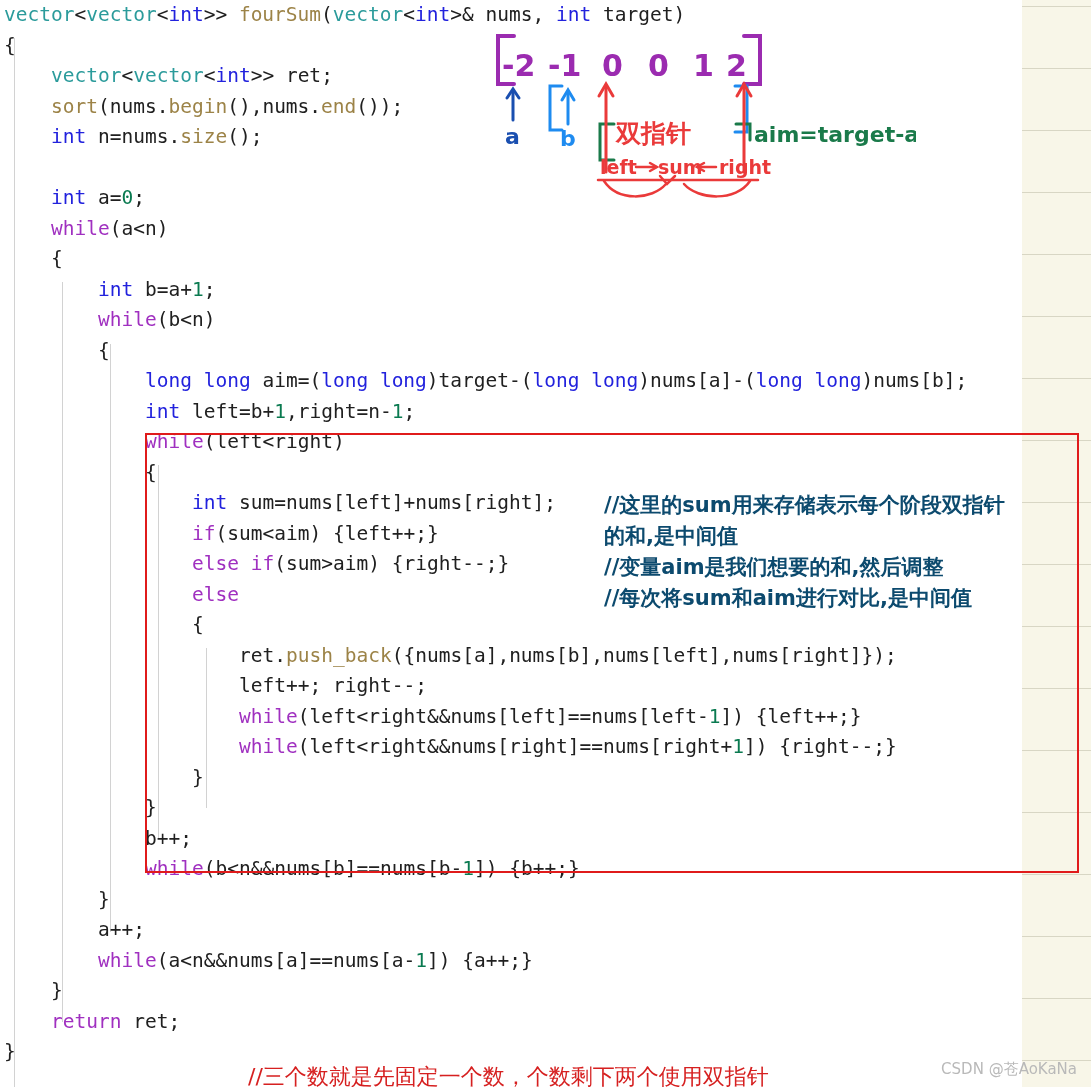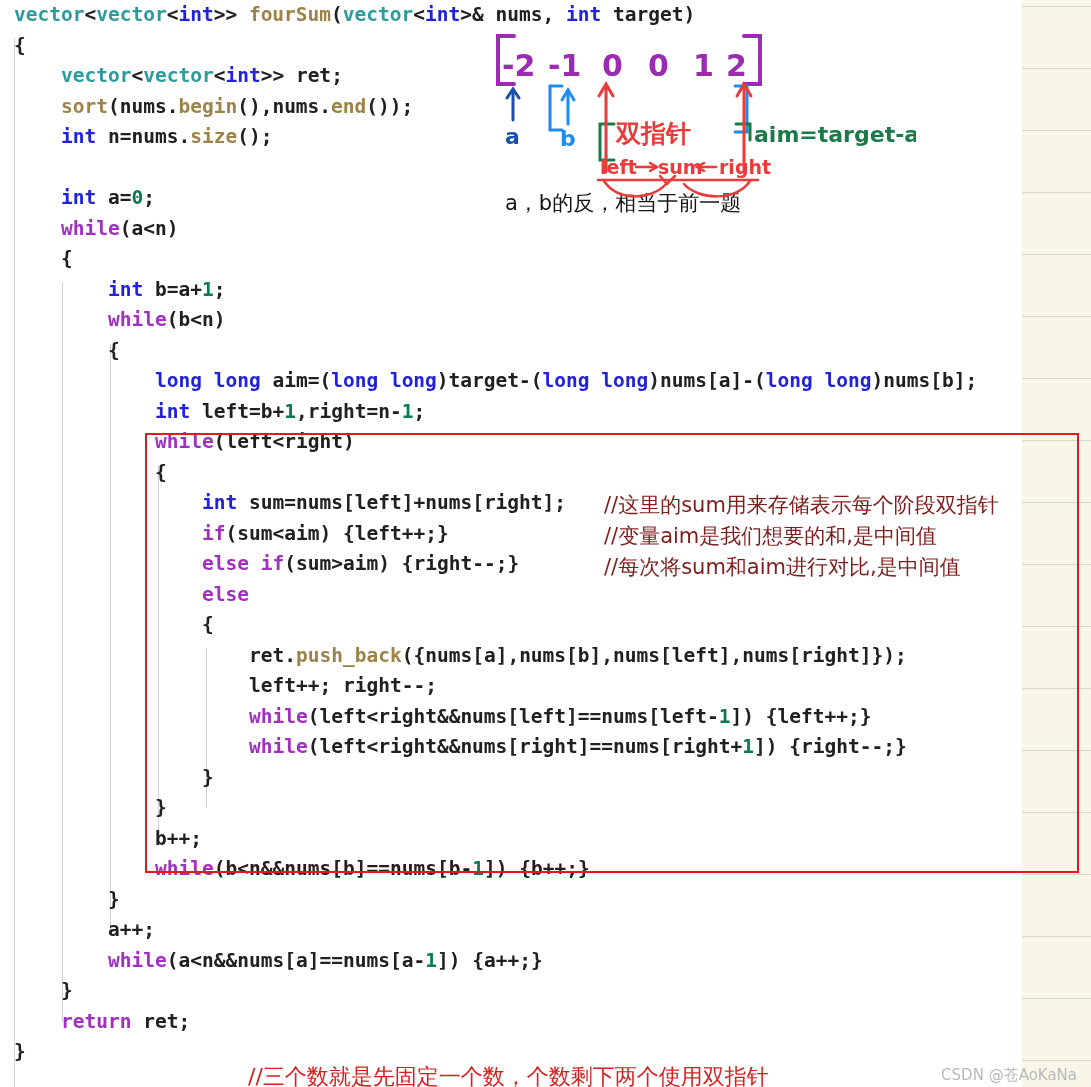--- a/index.html
+++ b/index.html
@@ -26,21 +26,21 @@
   
   .code{
     position:absolute;left:0;top:0;width:1091px;
     z-index:2;
     font-size:19.5px;
     line-height:30.5px;
     white-space:pre;
     color:#202020;
     letter-spacing:0px;
   }
-  .ln{display:block;height:30.5px;padding-left:14px;font-weight:bold;}
+  .ln{display:block;height:30.5px;padding-left:4px;}
 
   
   .kw      {color:#a030c0;text-align:right;}          
   .type    {color:#2222dd;}          
   .cls     {color:#2b9b9b;}          
   .fn      {color:#9c8347;}          
   .num     {color:#0a7a50;}          
   .id      {color:#202020;}
   .pl      {color:#202020;}
 
@@ -54,25 +54,26 @@
     border:2px solid #e01b1b;
     box-sizing:border-box;
     z-index:3;
     pointer-events:none;
   }
 
   
   .blue-comments{
     position:absolute;left:604px;top:490px;
     z-index:4;
-    color:#7f1d1d;
+    color:#0c4a6e;
     font-family:"DejaVu Sans","Liberation Sans",sans-serif;
     font-size:21px;
     line-height:31px;
     white-space:nowrap;
+    font-weight:bold;
   }
 
   
   .black-note{
     position:absolute;left:505px;top:188px;
     z-index:4;
     color:#151515;
     font-family:"DejaVu Sans","Liberation Sans",sans-serif;
     font-size:21px;
     line-height:30px;
@@ -94,21 +95,21 @@
   .handwritten{
     position:absolute;left:486px;top:24px;width:430px;height:180px;z-index:5;
   }
   .hw-text{
     font-family:"DejaVu Sans","Liberation Sans",sans-serif;
     font-weight:bold;
   }
 
   
   .watermark{
-    position:absolute;right:14px;bottom:2px;z-index:6;
+    position:absolute;right:14px;bottom:8px;z-index:6;
     color:#b9b9b9;
     font-family:"DejaVu Sans","Liberation Sans",sans-serif;
     font-size:15px;
     white-space:nowrap;
   }
 </style>
 </head>
 <body>
 
 <div id="root">
@@ -138,26 +139,26 @@
   <div class="guide" style="left:62px;  top:282px; height:740px;"></div>
   <div class="guide" style="left:110px; top:344px; height:588px;"></div>
   <div class="guide" style="left:158px; top:465px; height:374px;"></div>
   <div class="guide" style="left:206px; top:648px; height:160px;"></div>
 
   <div class="code" id="code-view"><div class="ln"><span class="cls">vector</span><span class="pl">&lt;</span><span class="cls">vector</span><span class="pl">&lt;</span><span class="type">int</span><span class="pl">&gt;</span><span class="pl">&gt;</span><span class="pl"> </span><span class="fn">fourSum</span><span class="pl">(</span><span class="cls">vector</span><span class="pl">&lt;</span><span class="type">int</span><span class="pl">&gt;</span><span class="pl">&amp;</span><span class="pl"> </span><span class="id">nums</span><span class="pl">,</span><span class="pl"> </span><span class="type">int</span><span class="pl"> </span><span class="id">target</span><span class="pl">)</span></div><div class="ln"><span class="pl">{</span></div><div class="ln"><span class="pl"> </span><span class="pl"> </span><span class="pl"> </span><span class="pl"> </span><span class="cls">vector</span><span class="pl">&lt;</span><span class="cls">vector</span><span class="pl">&lt;</span><span class="type">int</span><span class="pl">&gt;</span><span class="pl">&gt;</span><span class="pl"> </span><span class="id">ret</span><span class="pl">;</span></div><div class="ln"><span class="pl"> </span><span class="pl"> </span><span class="pl"> </span><span class="pl"> </span><span class="fn">sort</span><span class="pl">(</span><span class="id">nums</span><span class="pl">.</span><span class="fn">begin</span><span class="pl">(</span><span class="pl">)</span><span class="pl">,</span><span class="id">nums</span><span class="pl">.</span><span class="fn">end</span><span class="pl">(</span><span class="pl">)</span><span class="pl">)</span><span class="pl">;</span></div><div class="ln"><span class="pl"> </span><span class="pl"> </span><span class="pl"> </span><span class="pl"> </span><span class="type">int</span><span class="pl"> </span><span class="id">n</span><span class="pl">=</span><span class="id">nums</span><span class="pl">.</span><span class="fn">size</span><span class="pl">(</span><span class="pl">)</span><span class="pl">;</span></div><div class="ln">&nbsp;</div><div class="ln"><span class="pl"> </span><span class="pl"> </span><span class="pl"> </span><span class="pl"> </span><span class="type">int</span><span class="pl"> </span><span class="id">a</span><span class="pl">=</span><span class="num">0</span><span class="pl">;</span></div><div class="ln"><span class="pl"> </span><span class="pl"> </span><span class="pl"> </span><span class="pl"> </span><span class="kw">while</span><span class="pl">(</span><span class="id">a</span><span class="pl">&lt;</span><span class="id">n</span><span class="pl">)</span></div><div class="ln"><span class="pl"> </span><span class="pl"> </span><span class="pl"> </span><span class="pl"> </span><span class="pl">{</span></div><div class="ln"><span class="pl"> </span><span class="pl"> </span><span class="pl"> </span><span class="pl"> </span><span class="pl"> </span><span class="pl"> </span><span class="pl"> </span><span class="pl"> </span><span class="type">int</span><span class="pl"> </span><span class="id">b</span><span class="pl">=</span><span class="id">a</span><span class="pl">+</span><span class="num">1</span><span class="pl">;</span></div><div class="ln"><span class="pl"> </span><span class="pl"> </span><span class="pl"> </span><span class="pl"> </span><span class="pl"> </span><span class="pl"> </span><span class="pl"> </span><span class="pl"> </span><span class="kw">while</span><span class="pl">(</span><span class="id">b</span><span class="pl">&lt;</span><span class="id">n</span><span class="pl">)</span></div><div class="ln"><span class="pl"> </span><span class="pl"> </span><span class="pl"> </span><span class="pl"> </span><span class="pl"> </span><span class="pl"> </span><span class="pl"> </span><span class="pl"> </span><span class="pl">{</span></div><div class="ln"><span class="pl"> </span><span class="pl"> </span><span class="pl"> </span><span class="pl"> </span><span class="pl"> </span><span class="pl"> </span><span class="pl"> </span><span class="pl"> </span><span class="pl"> </span><span class="pl"> </span><span class="pl"> </span><span class="pl"> </span><span class="type">long</span><span class="pl"> </span><span class="type">long</span><span class="pl"> </span><span class="id">aim</span><span class="pl">=</span><span class="pl">(</span><span class="type">long</span><span class="pl"> </span><span class="type">long</span><span class="pl">)</span><span class="id">target</span><span class="pl">-</span><span class="pl">(</span><span class="type">long</span><span class="pl"> </span><span class="type">long</span><span class="pl">)</span><span class="id">nums</span><span class="pl">[</span><span class="id">a</span><span class="pl">]</span><span class="pl">-</span><span class="pl">(</span><span class="type">long</span><span class="pl"> </span><span class="type">long</span><span class="pl">)</span><span class="id">nums</span><span class="pl">[</span><span class="id">b</span><span class="pl">]</span><span class="pl">;</span></div><div class="ln"><span class="pl"> </span><span class="pl"> </span><span class="pl"> </span><span class="pl"> </span><span class="pl"> </span><span class="pl"> </span><span class="pl"> </span><span class="pl"> </span><span class="pl"> </span><span class="pl"> </span><span class="pl"> </span><span class="pl"> </span><span class="type">int</span><span class="pl"> </span><span class="id">left</span><span class="pl">=</span><span class="id">b</span><span class="pl">+</span><span class="num">1</span><span class="pl">,</span><span class="id">right</span><span class="pl">=</span><span class="id">n</span><span class="pl">-</span><span class="num">1</span><span class="pl">;</span></div><div class="ln"><span class="pl"> </span><span class="pl"> </span><span class="pl"> </span><span class="pl"> </span><span class="pl"> </span><span class="pl"> </span><span class="pl"> </span><span class="pl"> </span><span class="pl"> </span><span class="pl"> </span><span class="pl"> </span><span class="pl"> </span><span class="kw">while</span><span class="pl">(</span><span class="id">left</span><span class="pl">&lt;</span><span class="id">right</span><span class="pl">)</span></div><div class="ln"><span class="pl"> </span><span class="pl"> </span><span class="pl"> </span><span class="pl"> </span><span class="pl"> </span><span class="pl"> </span><span class="pl"> </span><span class="pl"> </span><span class="pl"> </span><span class="pl"> </span><span class="pl"> </span><span class="pl"> </span><span class="pl">{</span></div><div class="ln"><span class="pl"> </span><span class="pl"> </span><span class="pl"> </span><span class="pl"> </span><span class="pl"> </span><span class="pl"> </span><span class="pl"> </span><span class="pl"> </span><span class="pl"> </span><span class="pl"> </span><span class="pl"> </span><span class="pl"> </span><span class="pl"> </span><span class="pl"> </span><span class="pl"> </span><span class="pl"> </span><span class="type">int</span><span class="pl"> </span><span class="id">sum</span><span class="pl">=</span><span class="id">nums</span><span class="pl">[</span><span class="id">left</span><span class="pl">]</span><span class="pl">+</span><span class="id">nums</span><span class="pl">[</span><span class="id">right</span><span class="pl">]</span><span class="pl">;</span></div><div class="ln"><span class="pl"> </span><span class="pl"> </span><span class="pl"> </span><span class="pl"> </span><span class="pl"> </span><span class="pl"> </span><span class="pl"> </span><span class="pl"> </span><span class="pl"> </span><span class="pl"> </span><span class="pl"> </span><span class="pl"> </span><span class="pl"> </span><span class="pl"> </span><span class="pl"> </span><span class="pl"> </span><span class="kw">if</span><span class="pl">(</span><span class="id">sum</span><span class="pl">&lt;</span><span class="id">aim</span><span class="pl">)</span><span class="pl"> </span><span class="pl">{</span><span class="id">left</span><span class="pl">+</span><span class="pl">+</span><span class="pl">;</span><span class="pl">}</span></div><div class="ln"><span class="pl"> </span><span class="pl"> </span><span class="pl"> </span><span class="pl"> </span><span class="pl"> </span><span class="pl"> </span><span class="pl"> </span><span class="pl"> </span><span class="pl"> </span><span class="pl"> </span><span class="pl"> </span><span class="pl"> </span><span class="pl"> </span><span class="pl"> </span><span class="pl"> </span><span class="pl"> </span><span class="kw">else</span><span class="pl"> </span><span class="kw">if</span><span class="pl">(</span><span class="id">sum</span><span class="pl">&gt;</span><span class="id">aim</span><span class="pl">)</span><span class="pl"> </span><span class="pl">{</span><span class="id">right</span><span class="pl">-</span><span class="pl">-</span><span class="pl">;</span><span class="pl">}</span></div><div class="ln"><span class="pl"> </span><span class="pl"> </span><span class="pl"> </span><span class="pl"> </span><span class="pl"> </span><span class="pl"> </span><span class="pl"> </span><span class="pl"> </span><span class="pl"> </span><span class="pl"> </span><span class="pl"> </span><span class="pl"> </span><span class="pl"> </span><span class="pl"> </span><span class="pl"> </span><span class="pl"> </span><span class="kw">else</span></div><div class="ln"><span class="pl"> </span><span class="pl"> </span><span class="pl"> </span><span class="pl"> </span><span class="pl"> </span><span class="pl"> </span><span class="pl"> </span><span class="pl"> </span><span class="pl"> </span><span class="pl"> </span><span class="pl"> </span><span class="pl"> </span><span class="pl"> </span><span class="pl"> </span><span class="pl"> </span><span class="pl"> </span><span class="pl">{</span></div><div class="ln"><span class="pl"> </span><span class="pl"> </span><span class="pl"> </span><span class="pl"> </span><span class="pl"> </span><span class="pl"> </span><span class="pl"> </span><span class="pl"> </span><span class="pl"> </span><span class="pl"> </span><span class="pl"> </span><span class="pl"> </span><span class="pl"> </span><span class="pl"> </span><span class="pl"> </span><span class="pl"> </span><span class="pl"> </span><span class="pl"> </span><span class="pl"> </span><span class="pl"> </span><span class="id">ret</span><span class="pl">.</span><span class="fn">push_back</span><span class="pl">(</span><span class="pl">{</span><span class="id">nums</span><span class="pl">[</span><span class="id">a</span><span class="pl">]</span><span class="pl">,</span><span class="id">nums</span><span class="pl">[</span><span class="id">b</span><span class="pl">]</span><span class="pl">,</span><span class="id">nums</span><span class="pl">[</span><span class="id">left</span><span class="pl">]</span><span class="pl">,</span><span class="id">nums</span><span class="pl">[</span><span class="id">right</span><span class="pl">]</span><span class="pl">}</span><span class="pl">)</span><span class="pl">;</span></div><div class="ln"><span class="pl"> </span><span class="pl"> </span><span class="pl"> </span><span class="pl"> </span><span class="pl"> </span><span class="pl"> </span><span class="pl"> </span><span class="pl"> </span><span class="pl"> </span><span class="pl"> </span><span class="pl"> </span><span class="pl"> </span><span class="pl"> </span><span class="pl"> </span><span class="pl"> </span><span class="pl"> </span><span class="pl"> </span><span class="pl"> </span><span class="pl"> </span><span class="pl"> </span><span class="id">left</span><span class="pl">+</span><span class="pl">+</span><span class="pl">;</span><span class="pl"> </span><span class="id">right</span><span class="pl">-</span><span class="pl">-</span><span class="pl">;</span></div><div class="ln"><span class="pl"> </span><span class="pl"> </span><span class="pl"> </span><span class="pl"> </span><span class="pl"> </span><span class="pl"> </span><span class="pl"> </span><span class="pl"> </span><span class="pl"> </span><span class="pl"> </span><span class="pl"> </span><span class="pl"> </span><span class="pl"> </span><span class="pl"> </span><span class="pl"> </span><span class="pl"> </span><span class="pl"> </span><span class="pl"> </span><span class="pl"> </span><span class="pl"> </span><span class="kw">while</span><span class="pl">(</span><span class="id">left</span><span class="pl">&lt;</span><span class="id">right</span><span class="pl">&amp;</span><span class="pl">&amp;</span><span class="id">nums</span><span class="pl">[</span><span class="id">left</span><span class="pl">]</span><span class="pl">=</span><span class="pl">=</span><span class="id">nums</span><span class="pl">[</span><span class="id">left</span><span class="pl">-</span><span class="num">1</span><span class="pl">]</span><span class="pl">)</span><span class="pl"> </span><span class="pl">{</span><span class="id">left</span><span class="pl">+</span><span class="pl">+</span><span class="pl">;</span><span class="pl">}</span></div><div class="ln"><span class="pl"> </span><span class="pl"> </span><span class="pl"> </span><span class="pl"> </span><span class="pl"> </span><span class="pl"> </span><span class="pl"> </span><span class="pl"> </span><span class="pl"> </span><span class="pl"> </span><span class="pl"> </span><span class="pl"> </span><span class="pl"> </span><span class="pl"> </span><span class="pl"> </span><span class="pl"> </span><span class="pl"> </span><span class="pl"> </span><span class="pl"> </span><span class="pl"> </span><span class="kw">while</span><span class="pl">(</span><span class="id">left</span><span class="pl">&lt;</span><span class="id">right</span><span class="pl">&amp;</span><span class="pl">&amp;</span><span class="id">nums</span><span class="pl">[</span><span class="id">right</span><span class="pl">]</span><span class="pl">=</span><span class="pl">=</span><span class="id">nums</span><span class="pl">[</span><span class="id">right</span><span class="pl">+</span><span class="num">1</span><span class="pl">]</span><span class="pl">)</span><span class="pl"> </span><span class="pl">{</span><span class="id">right</span><span class="pl">-</span><span class="pl">-</span><span class="pl">;</span><span class="pl">}</span></div><div class="ln"><span class="pl"> </span><span class="pl"> </span><span class="pl"> </span><span class="pl"> </span><span class="pl"> </span><span class="pl"> </span><span class="pl"> </span><span class="pl"> </span><span class="pl"> </span><span class="pl"> </span><span class="pl"> </span><span class="pl"> </span><span class="pl"> </span><span class="pl"> </span><span class="pl"> </span><span class="pl"> </span><span class="pl">}</span></div><div class="ln"><span class="pl"> </span><span class="pl"> </span><span class="pl"> </span><span class="pl"> </span><span class="pl"> </span><span class="pl"> </span><span class="pl"> </span><span class="pl"> </span><span class="pl"> </span><span class="pl"> </span><span class="pl"> </span><span class="pl"> </span><span class="pl">}</span></div><div class="ln"><span class="pl"> </span><span class="pl"> </span><span class="pl"> </span><span class="pl"> </span><span class="pl"> </span><span class="pl"> </span><span class="pl"> </span><span class="pl"> </span><span class="pl"> </span><span class="pl"> </span><span class="pl"> </span><span class="pl"> </span><span class="id">b</span><span class="pl">+</span><span class="pl">+</span><span class="pl">;</span></div><div class="ln"><span class="pl"> </span><span class="pl"> </span><span class="pl"> </span><span class="pl"> </span><span class="pl"> </span><span class="pl"> </span><span class="pl"> </span><span class="pl"> </span><span class="pl"> </span><span class="pl"> </span><span class="pl"> </span><span class="pl"> </span><span class="kw">while</span><span class="pl">(</span><span class="id">b</span><span class="pl">&lt;</span><span class="id">n</span><span class="pl">&amp;</span><span class="pl">&amp;</span><span class="id">nums</span><span class="pl">[</span><span class="id">b</span><span class="pl">]</span><span class="pl">=</span><span class="pl">=</span><span class="id">nums</span><span class="pl">[</span><span class="id">b</span><span class="pl">-</span><span class="num">1</span><span class="pl">]</span><span class="pl">)</span><span class="pl"> </span><span class="pl">{</span><span class="id">b</span><span class="pl">+</span><span class="pl">+</span><span class="pl">;</span><span class="pl">}</span></div><div class="ln"><span class="pl"> </span><span class="pl"> </span><span class="pl"> </span><span class="pl"> </span><span class="pl"> </span><span class="pl"> </span><span class="pl"> </span><span class="pl"> </span><span class="pl">}</span></div><div class="ln"><span class="pl"> </span><span class="pl"> </span><span class="pl"> </span><span class="pl"> </span><span class="pl"> </span><span class="pl"> </span><span class="pl"> </span><span class="pl"> </span><span class="id">a</span><span class="pl">+</span><span class="pl">+</span><span class="pl">;</span></div><div class="ln"><span class="pl"> </span><span class="pl"> </span><span class="pl"> </span><span class="pl"> </span><span class="pl"> </span><span class="pl"> </span><span class="pl"> </span><span class="pl"> </span><span class="kw">while</span><span class="pl">(</span><span class="id">a</span><span class="pl">&lt;</span><span class="id">n</span><span class="pl">&amp;</span><span class="pl">&amp;</span><span class="id">nums</span><span class="pl">[</span><span class="id">a</span><span class="pl">]</span><span class="pl">=</span><span class="pl">=</span><span class="id">nums</span><span class="pl">[</span><span class="id">a</span><span class="pl">-</span><span class="num">1</span><span class="pl">]</span><span class="pl">)</span><span class="pl"> </span><span class="pl">{</span><span class="id">a</span><span class="pl">+</span><span class="pl">+</span><span class="pl">;</span><span class="pl">}</span></div><div class="ln"><span class="pl"> </span><span class="pl"> </span><span class="pl"> </span><span class="pl"> </span><span class="pl">}</span></div><div class="ln"><span class="pl"> </span><span class="pl"> </span><span class="pl"> </span><span class="pl"> </span><span class="kw">return</span><span class="pl"> </span><span class="id">ret</span><span class="pl">;</span></div><div class="ln"><span class="pl">}</span></div></div>
 
   <div class="red-box"></div>
 
   <div class="black-note">
-    <div>a，b的反，相当于前一题</div>
   </div>
 
   <div class="blue-comments" id="blue-comments">
       <div>//这里的sum用来存储表示每个阶段双指针</div>
-      <div>//变量aim是我们想要的和,是中间值</div>
+      <div>的和,是中间值</div>
+      <div>//变量aim是我们想要的和,然后调整</div>
       <div>//每次将sum和aim进行对比,是中间值</div>
     </div>
 
   <div class="red-note">//三个数就是先固定一个数，个数剩下两个使用双指针</div>
 
   <svg class="handwritten" viewBox="0 0 430 180">
 
     <g stroke="#9b2bb0" stroke-width="4" fill="none" stroke-linecap="round">
       <path d="M 28 12 L 12 12 L 12 60 L 28 60"></path>
       <path d="M 258 12 L 274 12 L 274 60 L 258 60"></path>

